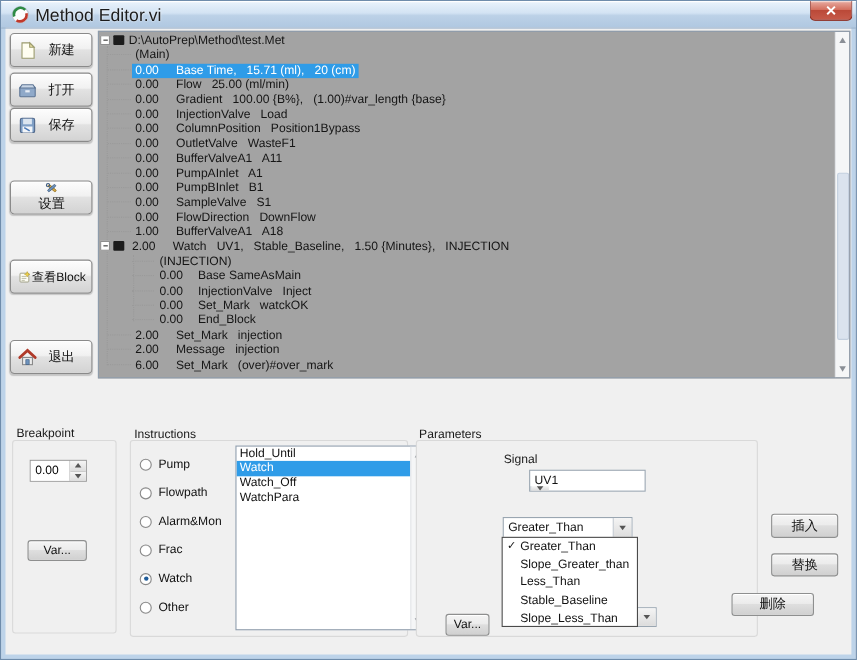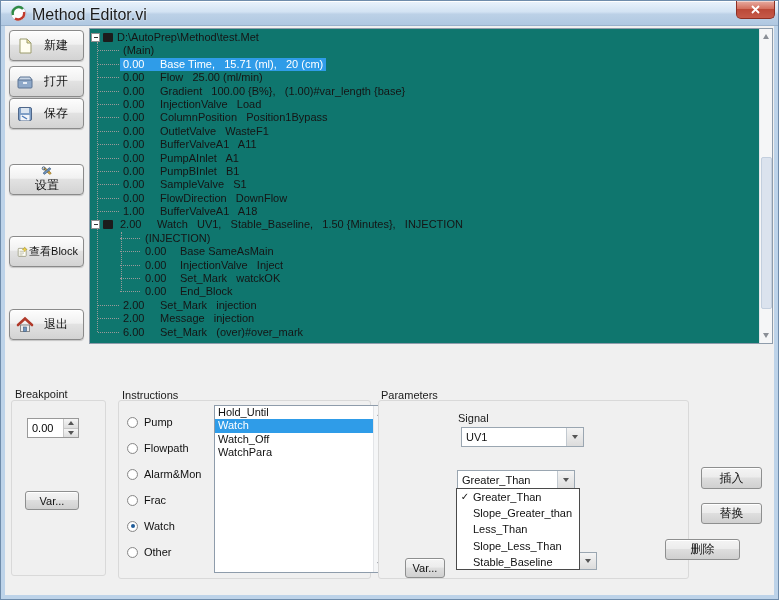--- a/index.html
+++ b/index.html
@@ -17,21 +17,21 @@
     border:1px solid #8e2f23;border-top:none;border-radius:0 0 5px 5px;
     box-shadow:inset 0 1px 0 rgba(255,255,255,.45);display:flex;align-items:center;justify-content:center;cursor:default;}
   
   .sbtn{position:absolute;left:8px;width:75px;height:31px;border:1px solid #8a8a8a;border-radius:4px;
     background:linear-gradient(#fdfdfd,#f1f1f1 45%,#e2e2e2 50%,#d3d3d3);
     box-shadow:0 1px 1px rgba(0,0,0,.18), inset 0 1px 0 #fff;
     display:flex;align-items:center;padding:0 5px 0 6px;font-size:12px;color:#111;}
   .sb-label{flex:1;text-align:center;white-space:nowrap;font-size:12px;}
   .sb-label.small{font-size:11px;}
   
-  .tree-panel{position:absolute;left:88px;top:27px;width:684px;height:316px;background:#0f766e;
+  .tree-panel{position:absolute;left:88px;top:27px;width:684px;height:316px;background:#a3a3a3;
     border:1px solid #8e9cab;overflow:hidden;padding-left:43px;}
   .tree-rows{position:absolute;left:0;top:2px;right:14px;}
   .tree-row{height:13.4px;line-height:13.4px;font-size:11px;color:#151515;white-space:pre;padding-left:1px;}
   .expander{display:inline-block;width:9px;height:9px;border:1px solid #8f8f8f;background:#fff;
     position:relative;vertical-align:-1px;margin-right:3px;}
   .expander::before{content:"";position:absolute;left:1.5px;right:1.5px;top:3px;border-top:1px solid #333;}
   .node-icon{display:inline-block;width:10px;height:9px;background:#1c1c1c;border-radius:1px;vertical-align:-1px;}
   .lvl0 .node-icon{margin-right:4px;}
   .lvl1 .node-icon{margin-right:7px;}
   .dash{display:inline-block;width:21px;border-top:1px dotted #9a9a9a;vertical-align:3px;margin-left:7px;margin-right:4px;}
@@ -245,21 +245,21 @@
       </div>
     <div class="list-scroll">
       <div class="sarrow up" style="left:2.5px;"></div>
       <div class="sarrow down" style="left:2.5px;"></div>
     </div>
   </div>
 
   <span class="grp-label" style="left:380px;top:388px;">Parameters</span>
   <div class="grp-box" style="left:377px;top:399px;width:311px;height:179px;"></div>
   <span class="grp-label" style="left:457px;top:411px;text-align:center;">Signal</span>
-  <div class="combo" style="left:460px;top:426px;width:123px;">
+  <div class="combo" style="left:480px;top:426px;width:106px;flex-direction:column;">
     <div class="combo-text">UV1</div>
     <div class="combo-arrow">
         <div class="tri-down"></div>
       </div>
   </div>
   <span class="grp-label" style="left:457px;top:474px;">Test</span>
   <div class="combo" style="left:456px;top:469px;width:118px;">
     <div class="combo-text">Greater_Than</div>
     <div class="combo-arrow">
         <div class="tri-down"></div>
@@ -282,25 +282,25 @@
       <div class="dd-item">
         <span class="dd-check"></span>
         <span class="dd-txt">Slope_Greater_than</span>
       </div>
       <div class="dd-item">
         <span class="dd-check"></span>
         <span class="dd-txt">Less_Than</span>
       </div>
       <div class="dd-item">
         <span class="dd-check"></span>
+        <span class="dd-txt">Stable_Baseline</span>
+      </div>
+      <div class="dd-item">
+        <span class="dd-check"></span>
         <span class="dd-txt">Slope_Less_Than</span>
-      </div>
-      <div class="dd-item">
-        <span class="dd-check"></span>
-        <span class="dd-txt">Stable_Baseline</span>
       </div>
     </div>
 
   <div class="wbtn cn" style="left:700px;top:421px;width:61px;height:22px;">插入</div>
   <div class="wbtn cn" style="left:700px;top:457px;width:61px;height:21px;">替换</div>
   <div class="wbtn cn" style="left:664px;top:493px;width:75px;height:21px;">删除</div>
 
 </div>
 
 </body></html>

